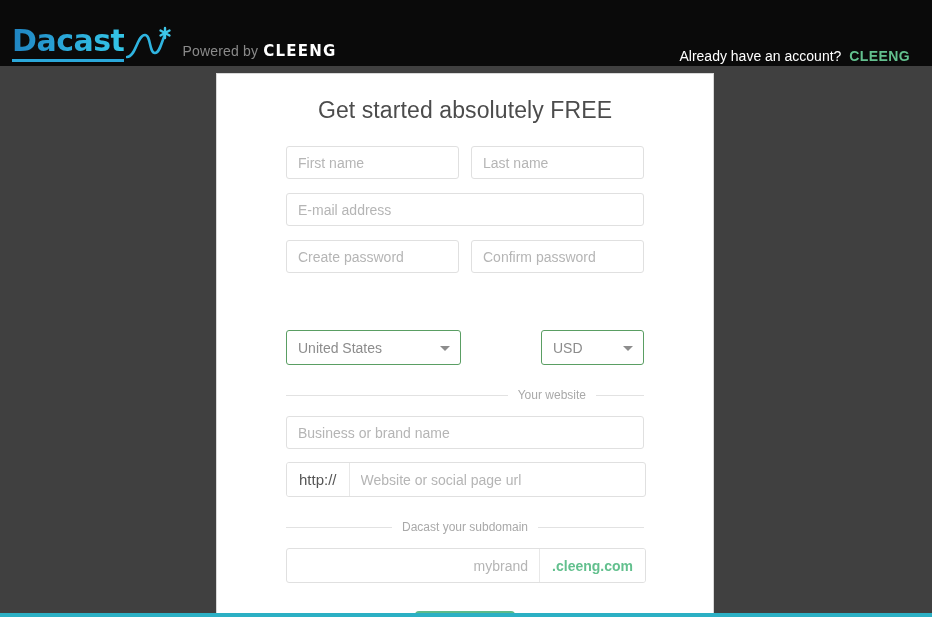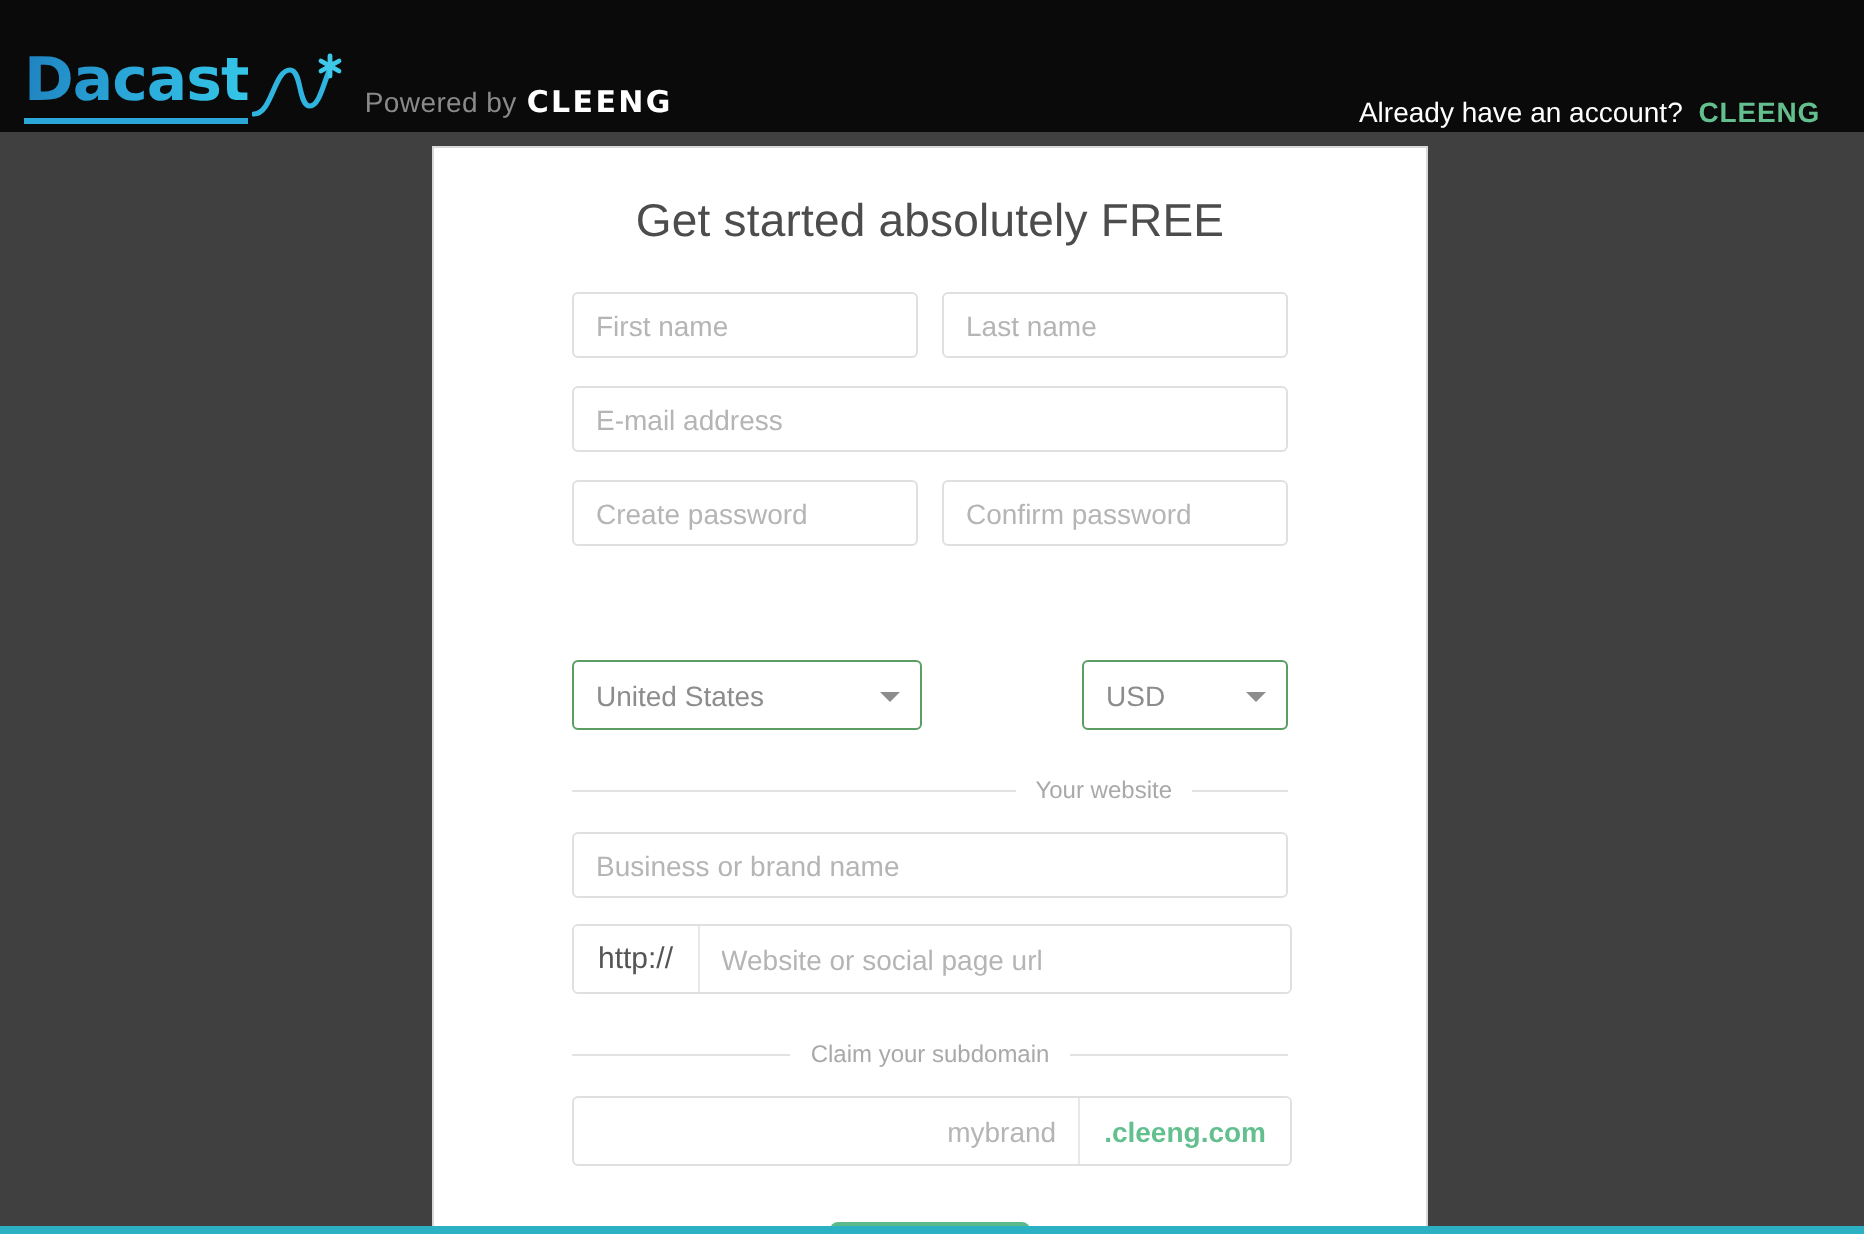--- a/index.html
+++ b/index.html
@@ -328,21 +328,21 @@
         <input class="fld full" type="text" placeholder="Business or brand name" style="">
       </div>
 
       <div class="grp">
         <span class="addon left">http://</span>
         <input class="inp" type="text" placeholder="Website or social page url" style="">
       </div>
 
       <div class="divider subdomain">
         <span class="line l"></span>
-        <span class="lbl">Claim your subdomain</span>
+        <span class="lbl">Dacast your subdomain</span>
         <span class="line r"></span>
       </div>
 
       <div class="grp">
         <input class="inp right-align" type="text" placeholder="mybrand" style="">
         <span class="addon right">.cleeng.com</span>
       </div>
 
       <div class="submit-wrap">
         <button class="signup-btn">Sign up</button>

